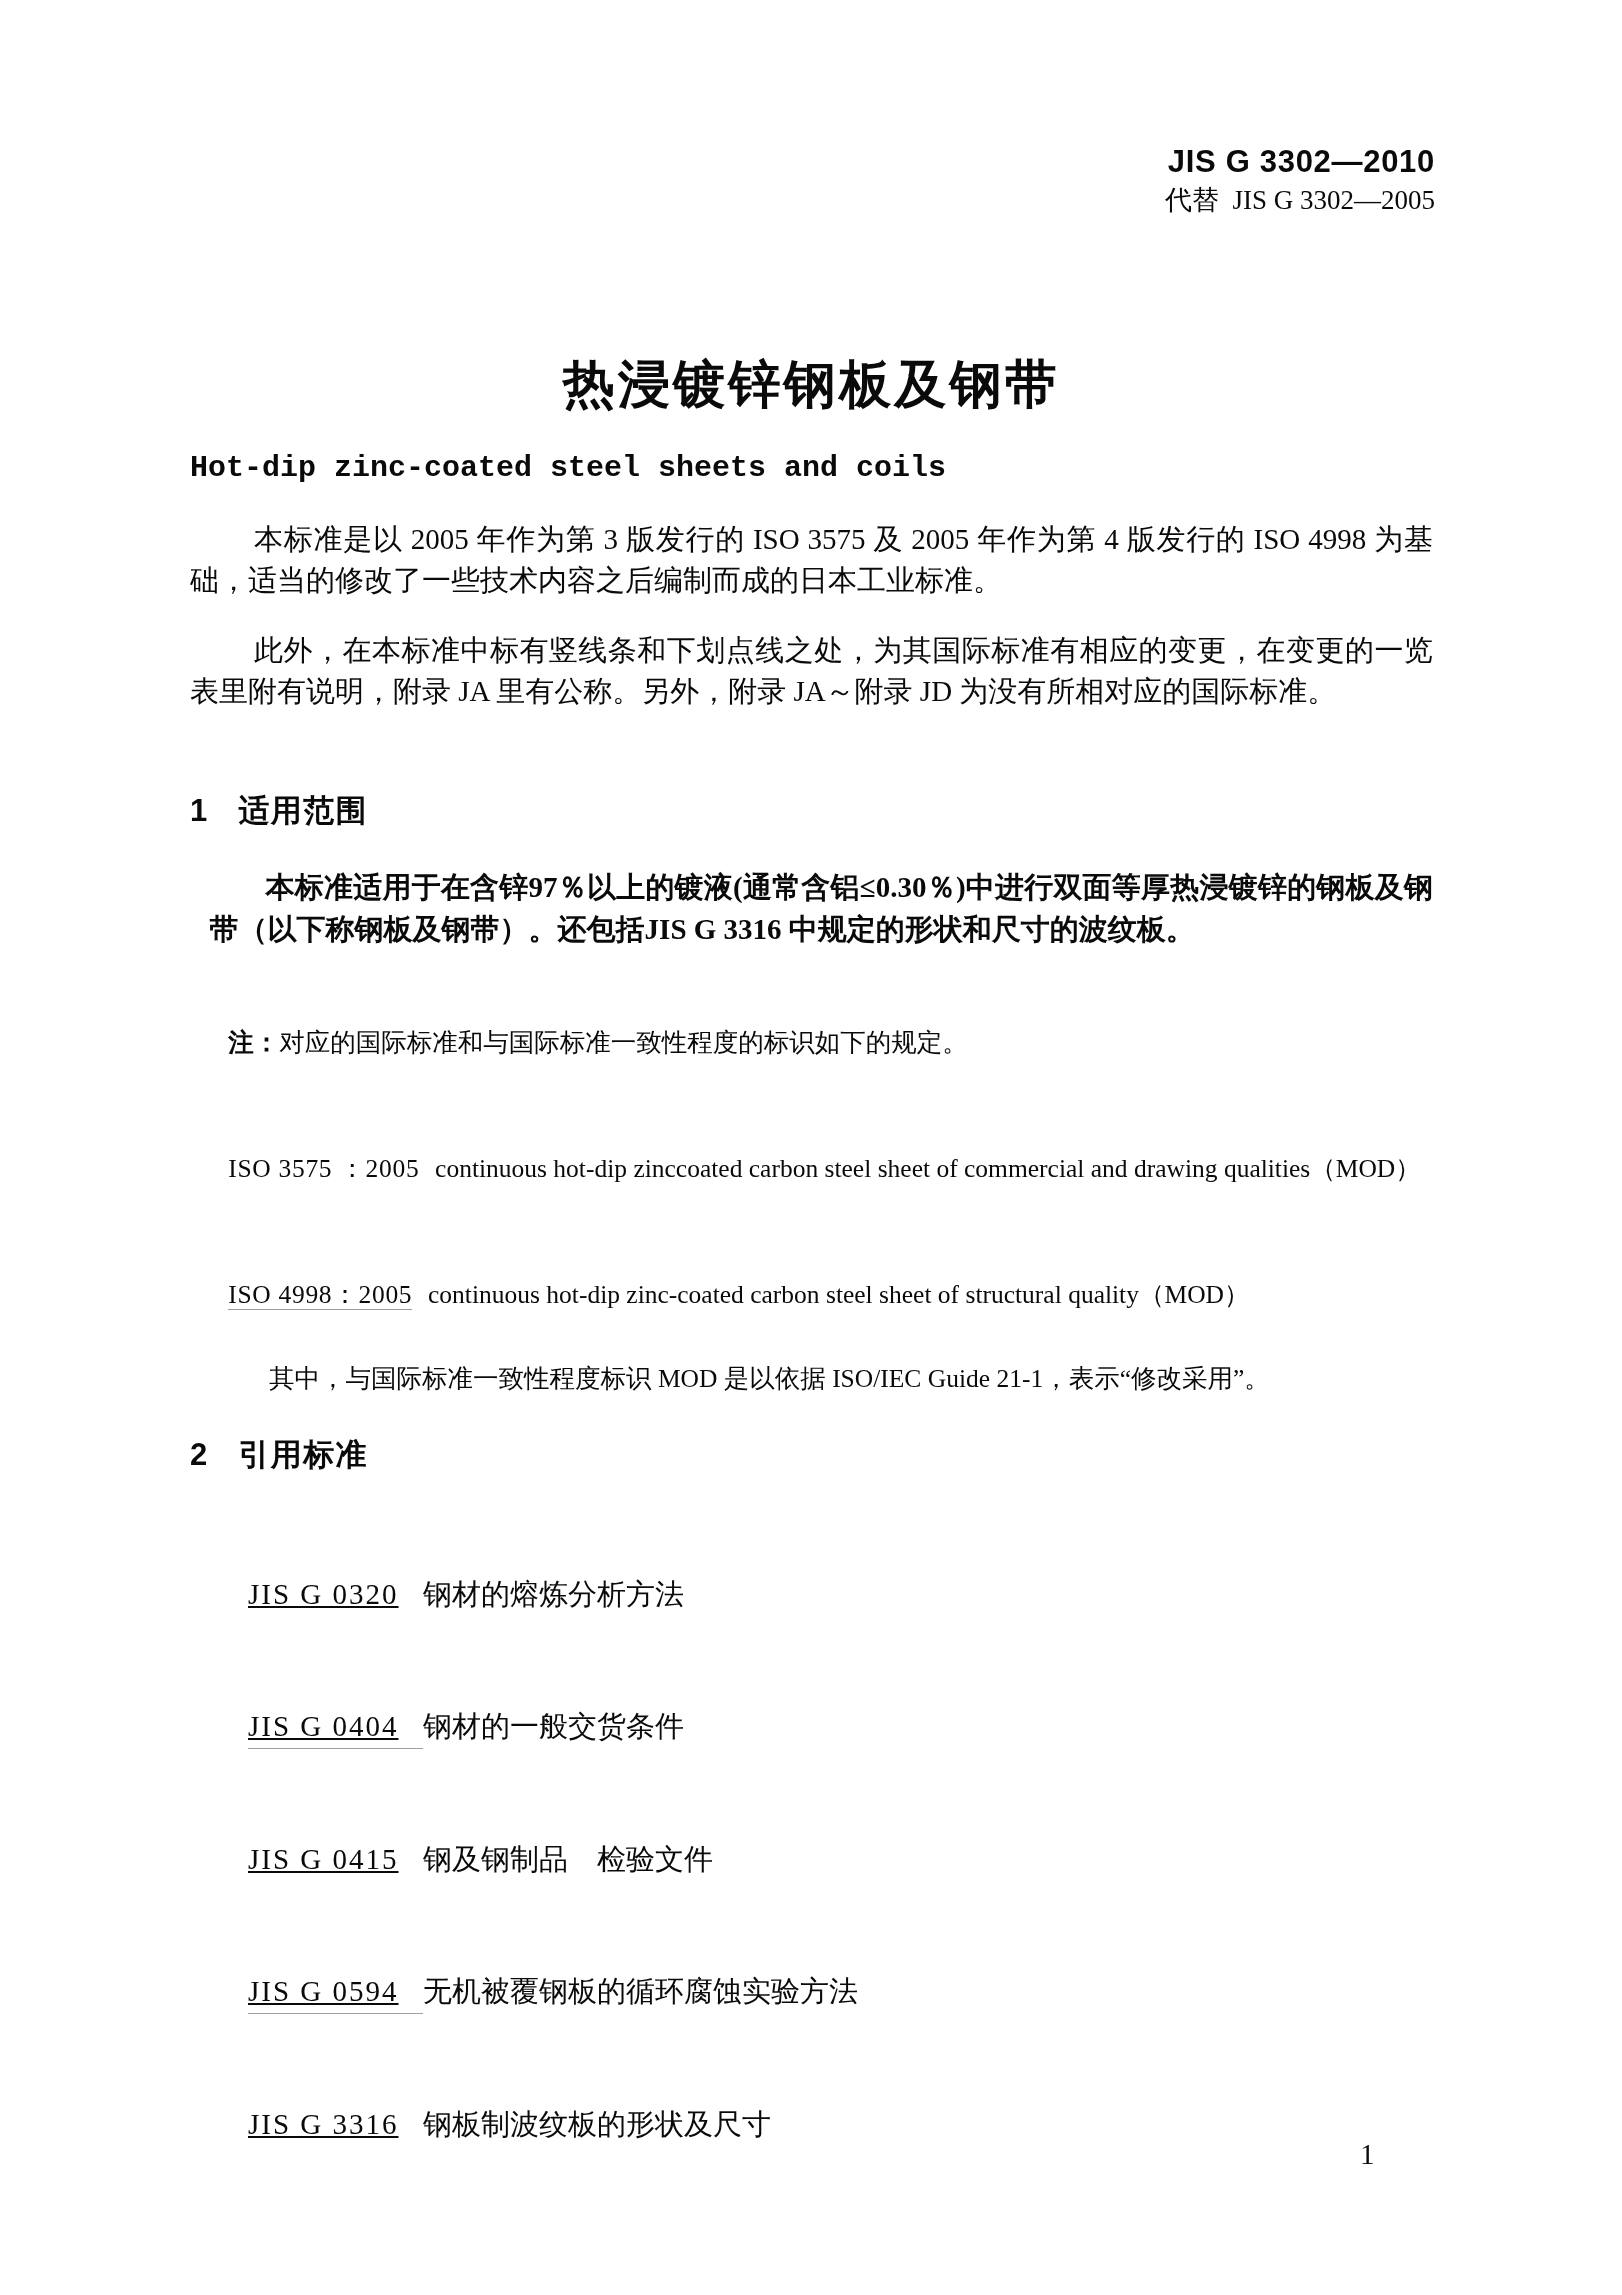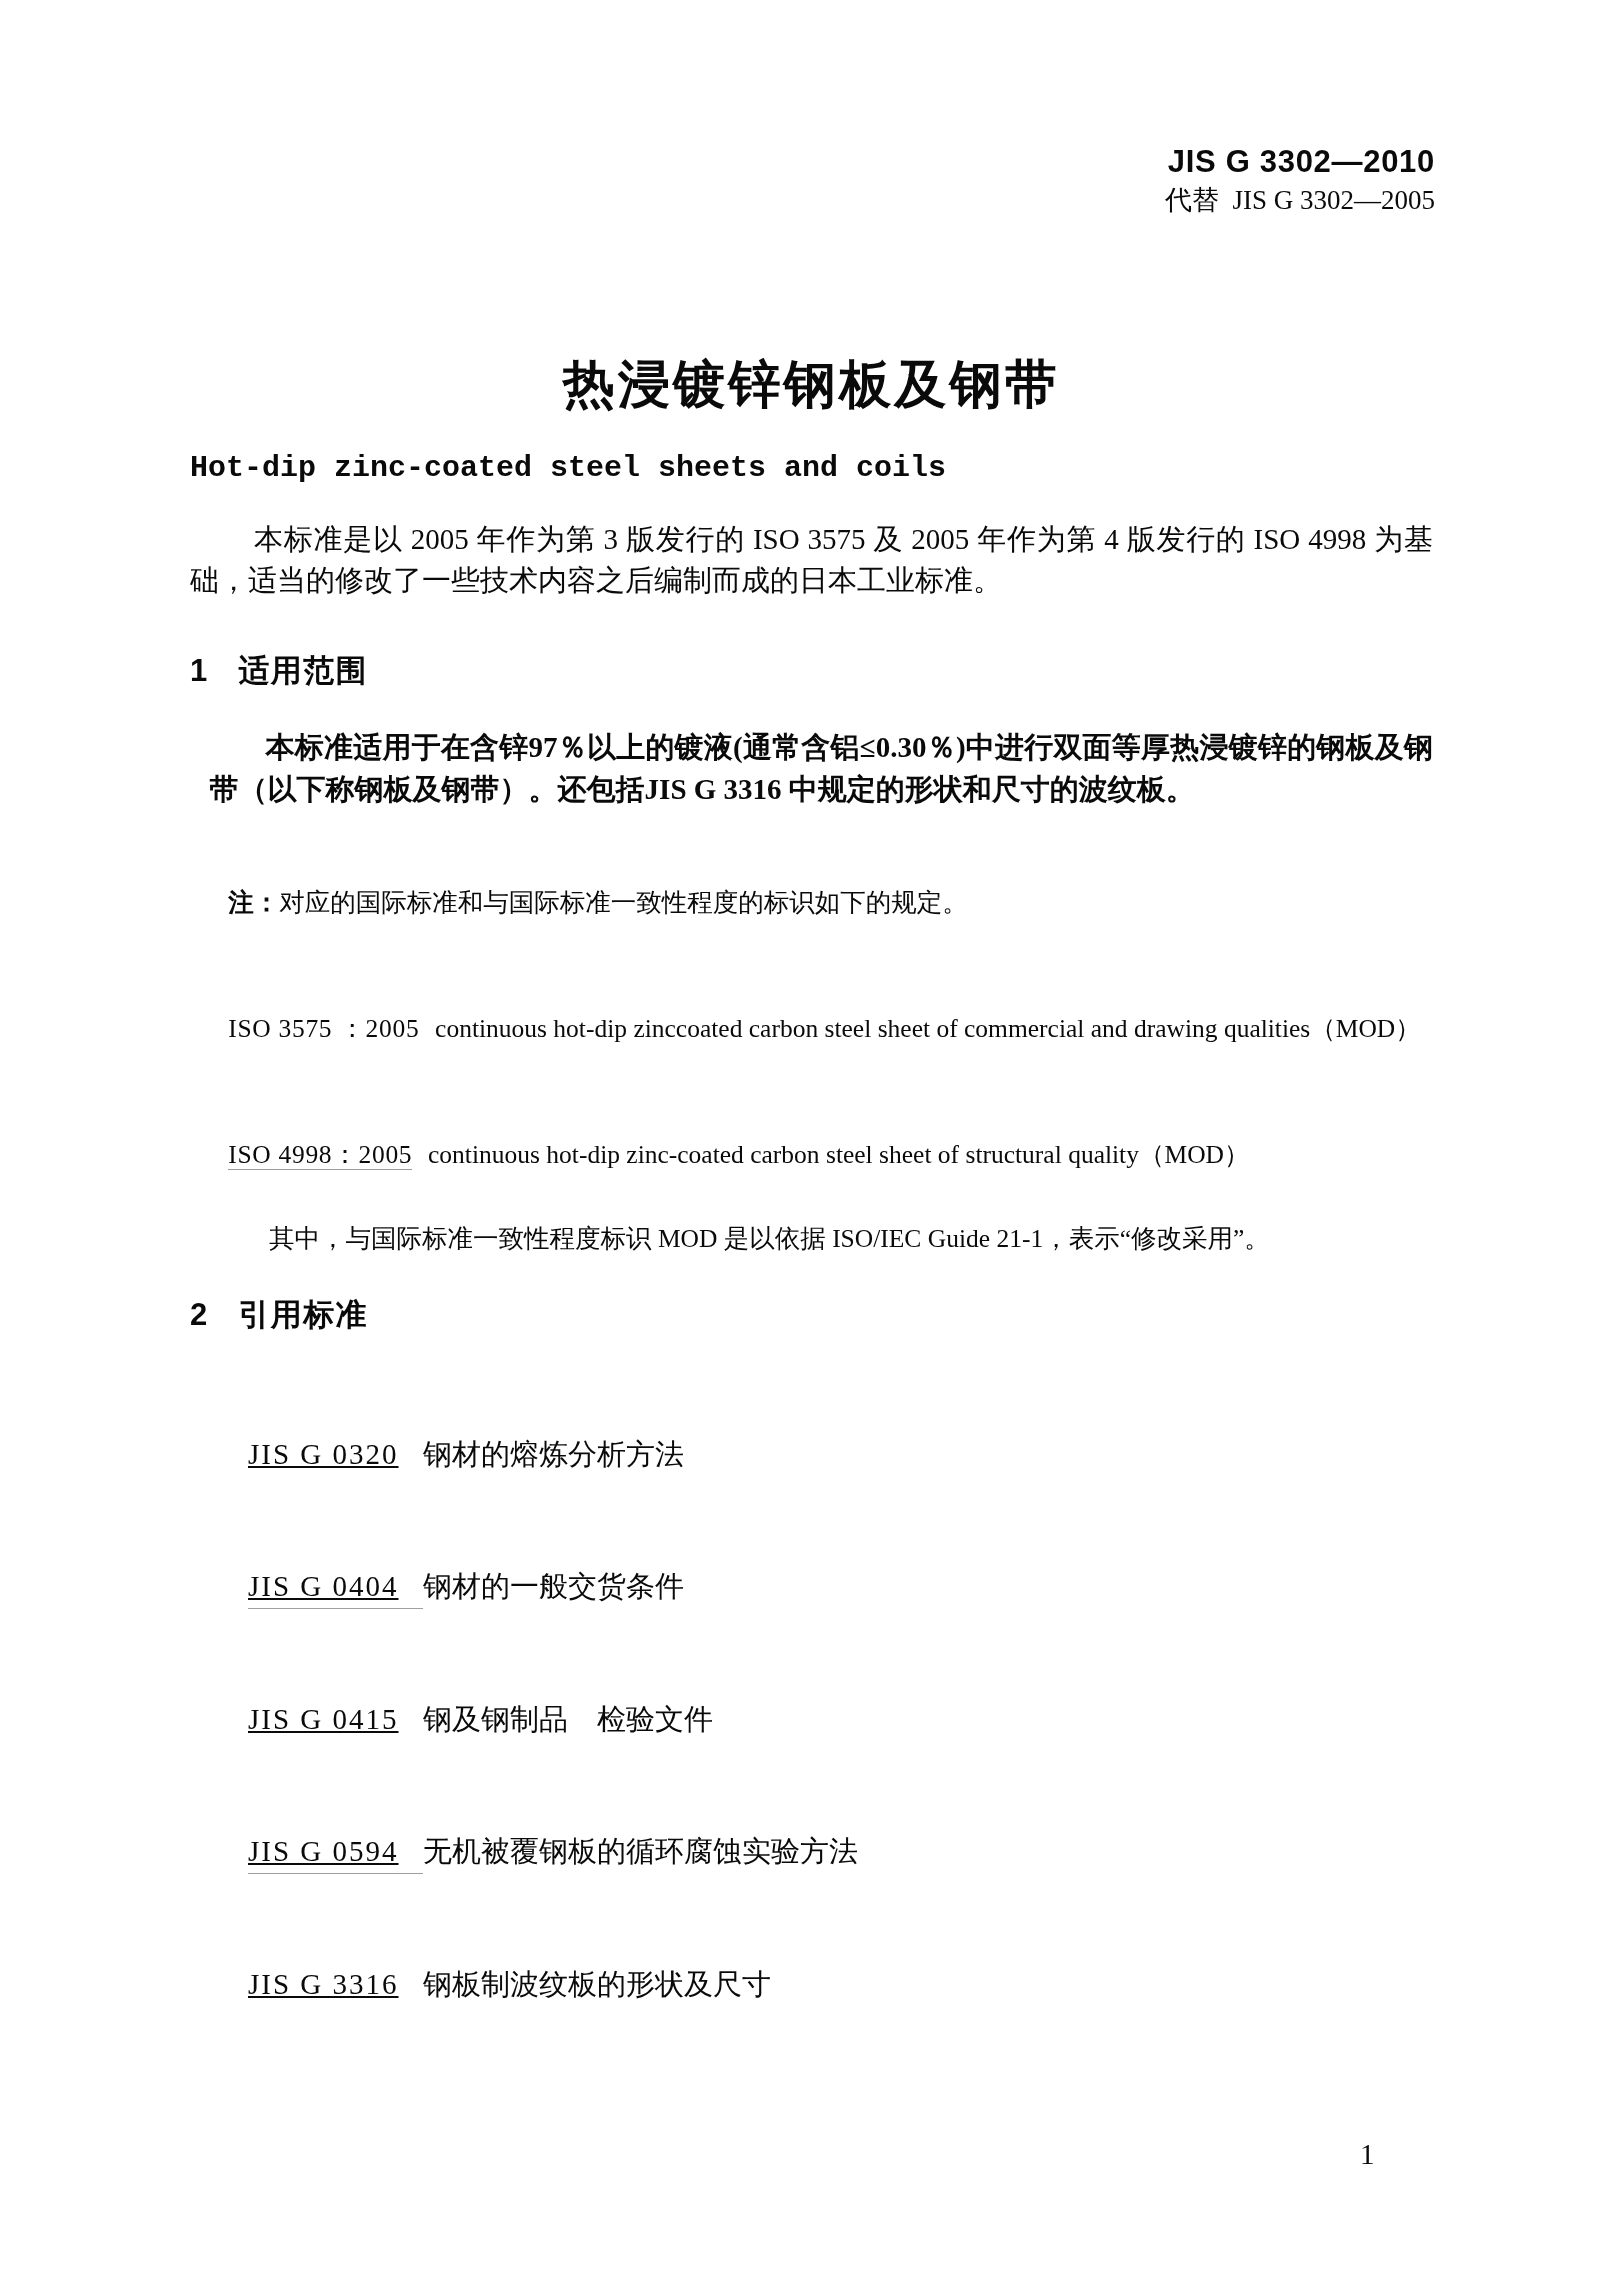--- a/index.html
+++ b/index.html
@@ -76,21 +76,21 @@
 
   .body-p {
     font-size: 29px;
     line-height: 41px;
     text-align: justify;
     text-indent: 64px;
   }
   .preface-p1 { margin-top: 32px; }
   .preface-p2 { margin-top: 2.6px; }
 
-  .sec-h { margin-top: 53px; }
+  .sec-h { margin-top: 82px; }
   .sec-h .sec-no { display: inline-block; min-width: 17px; }
   .sec-h .sec-gap { display: inline-block; width: 30px; }
 
   .scope-p {
     margin-top: 38px;
     margin-left: 19.6px;
     font-size: 29px;
     line-height: 42px;
     text-align: justify;
     text-indent: 56px;
@@ -148,20 +148,21 @@
     <div class="doc-number">JIS G 3302—2010</div>
     <div class="replaces">代替  JIS G 3302—2005</div>
   </div>
 
   <div class="main">
 
     <div class="title-zh">热浸镀锌钢板及钢带</div>
     <div class="title-en">Hot-dip zinc-coated steel sheets and coils</div>
 
     <p class="body-p preface-p1">本标准是以 2005 年作为第 3 版发行的 ISO 3575 及 2005 年作为第 4 版发行的 ISO 4998 为基础，适当的修改了一些技术内容之后编制而成的日本工业标准。</p>
+    <p class="body-p preface-p2">此外，在本标准中标有竖线条和下划点线之处，为其国际标准有相应的变更，在变更的一览表里附有说明，附录 JA 里有公称。另外，附录 JA～附录 JD 为没有所相对应的国际标准。</p>
 
     <div class="h-lvl1 sec-h">
       <span class="sec-no">1</span><span class="sec-gap"></span><span>适用范围</span>
     </div>
     <p class="scope-p">本标准适用于在含锌97％以上的镀液(通常含铝≤0.30％)中进行双面等厚热浸镀锌的钢板及钢带（以下称钢板及钢带）。还包括JIS G 3316 中规定的形状和尺寸的波纹板。</p>
 
     <div class="note-block note1">
       <span class="note-label">注：</span><span>对应的国际标准和与国际标准一致性程度的标识如下的规定。</span>
     </div>
     <div class="note-block">

